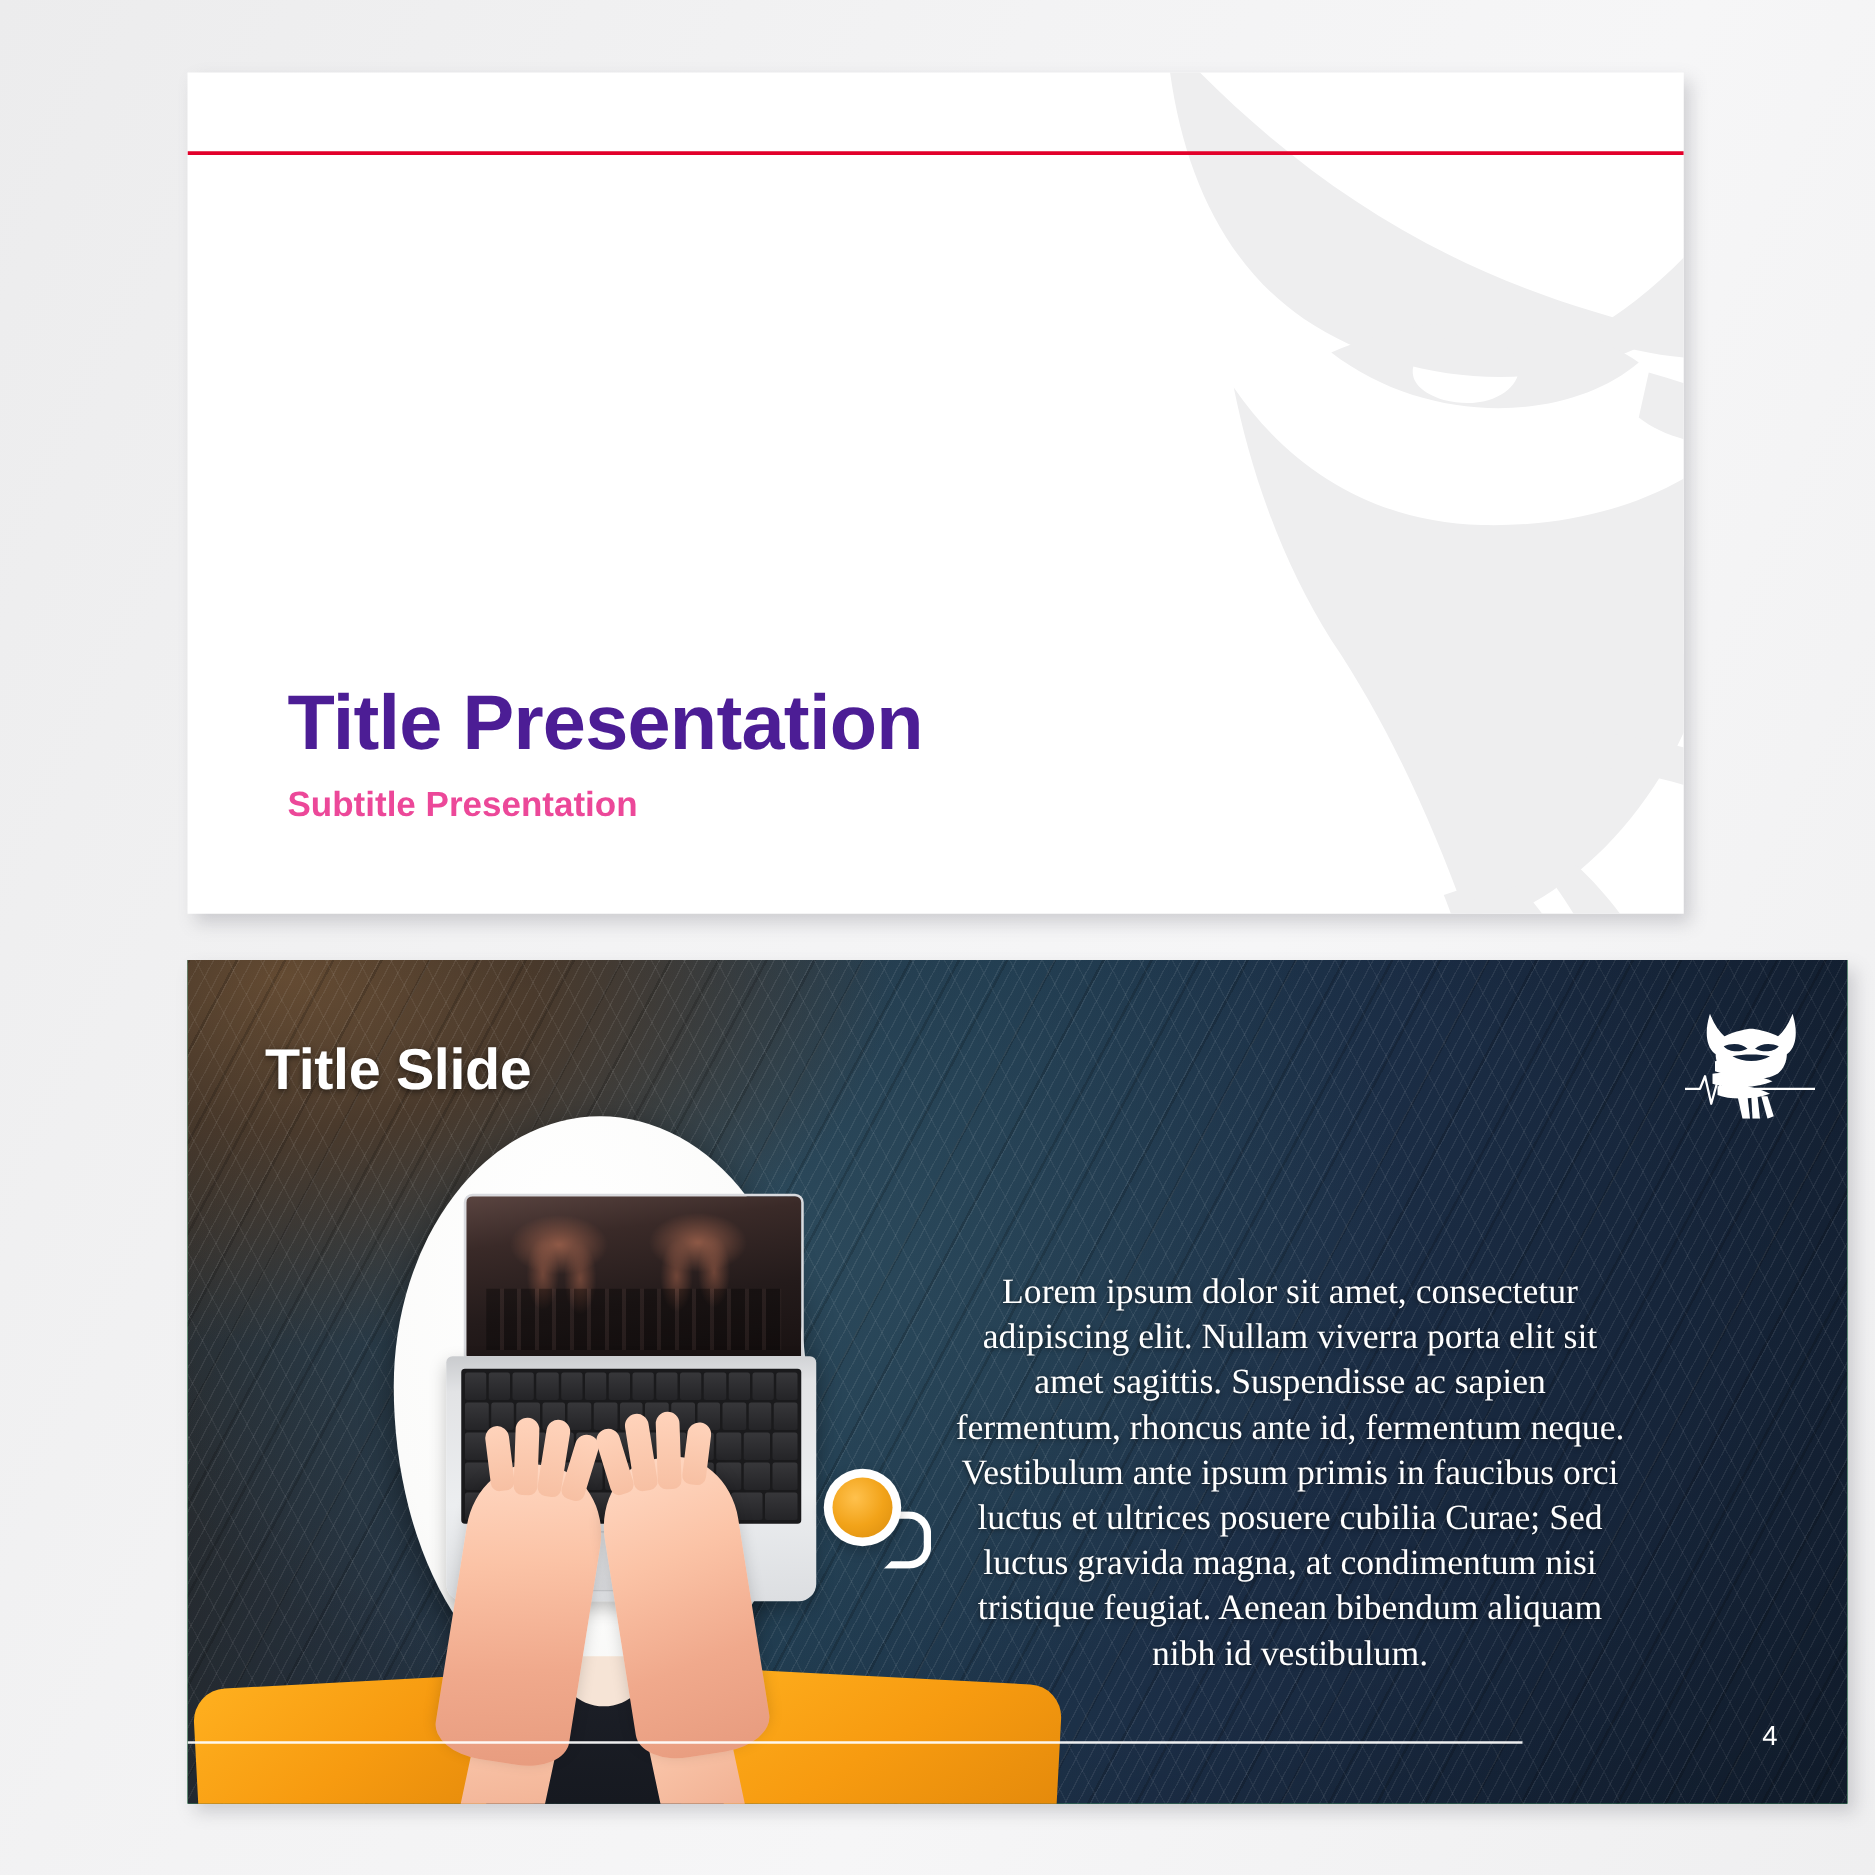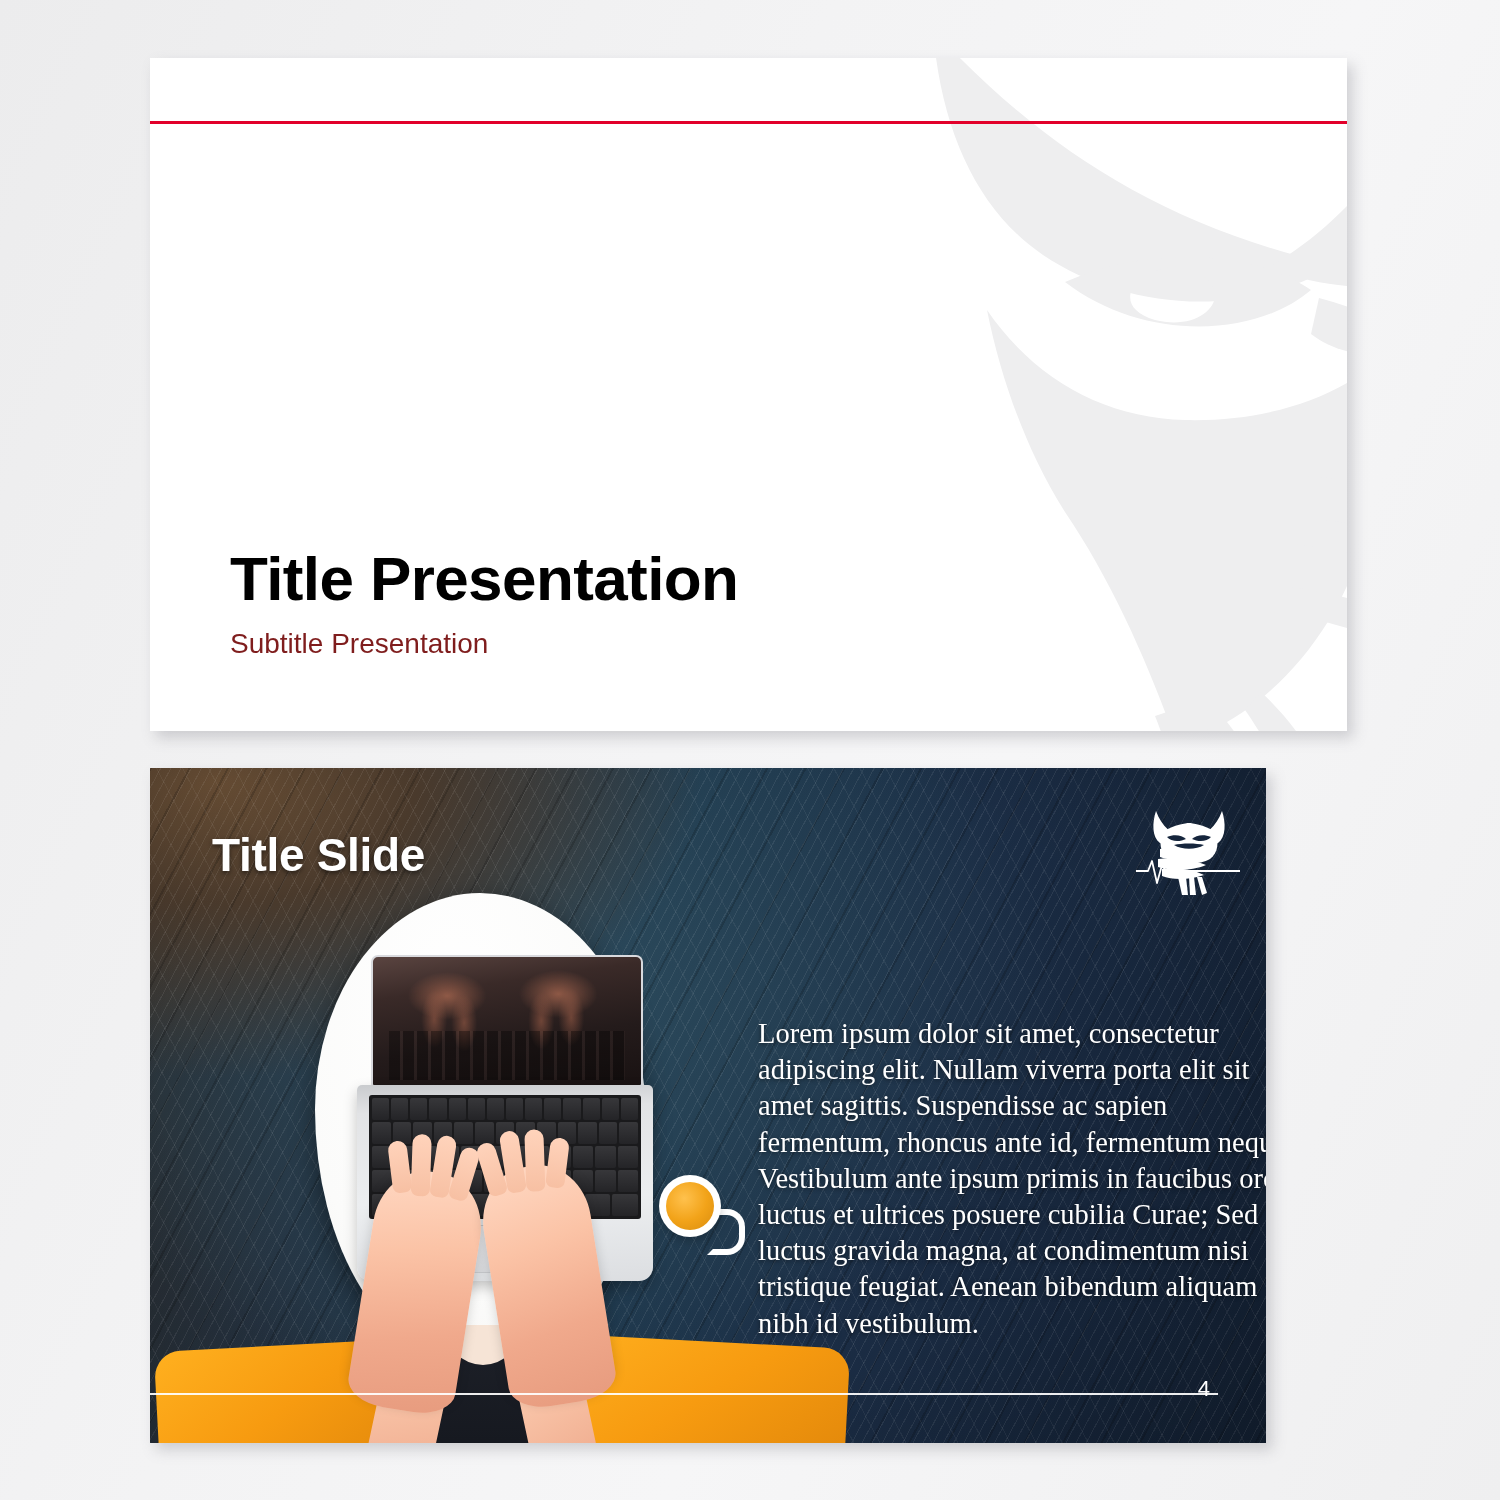--- a/index.html
+++ b/index.html
@@ -45,46 +45,47 @@
     pointer-events: none;
   }
   .s1-watermark svg { display:block; width:100%; height:100%; }
 
   .s1-title {
     position: absolute;
     left: 80px;
     top: 485px;
     font-size: 62px;
     font-weight: bold;
-    color: #000000;
+    color: #4c1d95;
     letter-spacing: -0.6px;
     z-index: 5;
     white-space: nowrap;
   }
   .s1-subtitle {
     position: absolute;
     left: 80px;
     top: 570px;
     font-size: 28px;
-    font-weight: normal;
-    color: #7f1d1d;
+    font-weight: bold;
+    color: #ec4899;
     z-index: 5;
     white-space: nowrap;
   }
 
   
   .slide2 {
     position: absolute;
     left: 150px;
     top: 768px;
-    width: 1116px;
+    width: 1328px;
     height: 675px;
     overflow: hidden;
     background: #15803d;
     box-shadow: 6px 7px 13px rgba(120,120,128,0.30);
+    text-align: center;
   }
   
   .s2-bg {
     position: absolute;
     inset: 0;
     background:
       
       repeating-linear-gradient(118deg,
         rgba(255,255,255,0.075) 0px,
         rgba(255,255,255,0.075) 1px,

